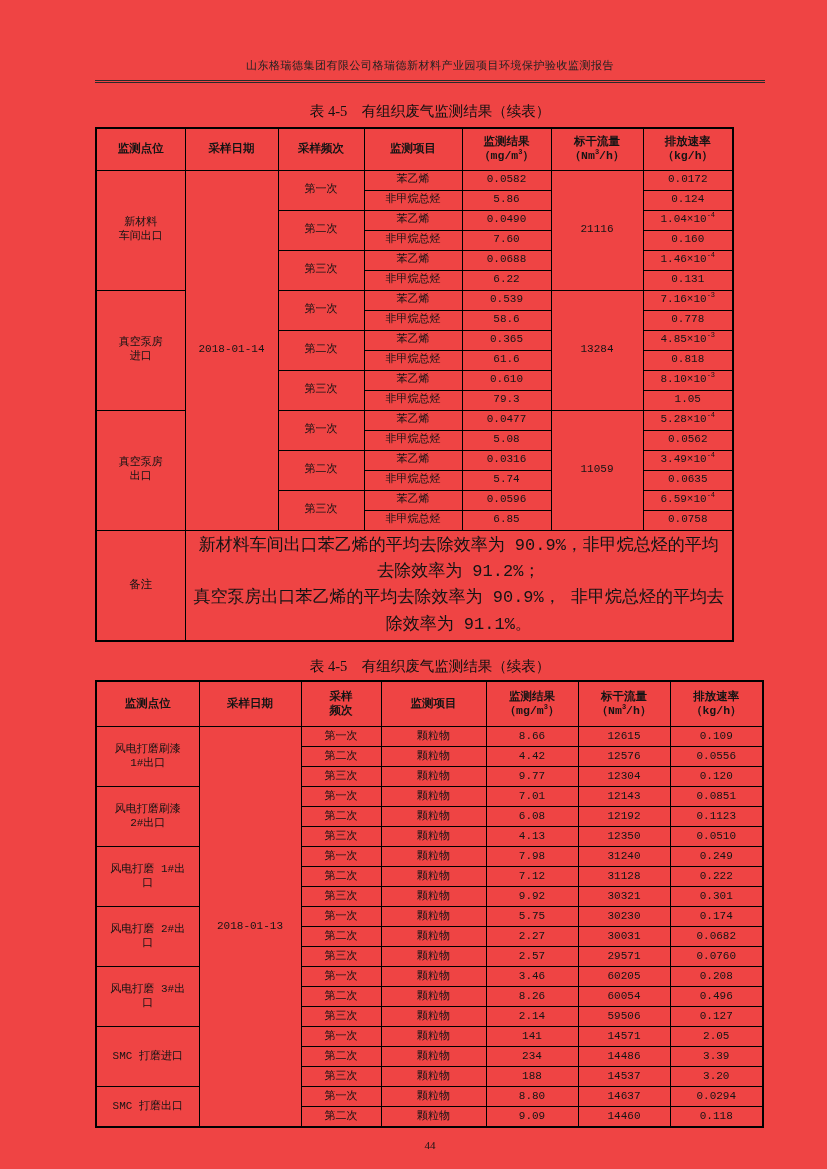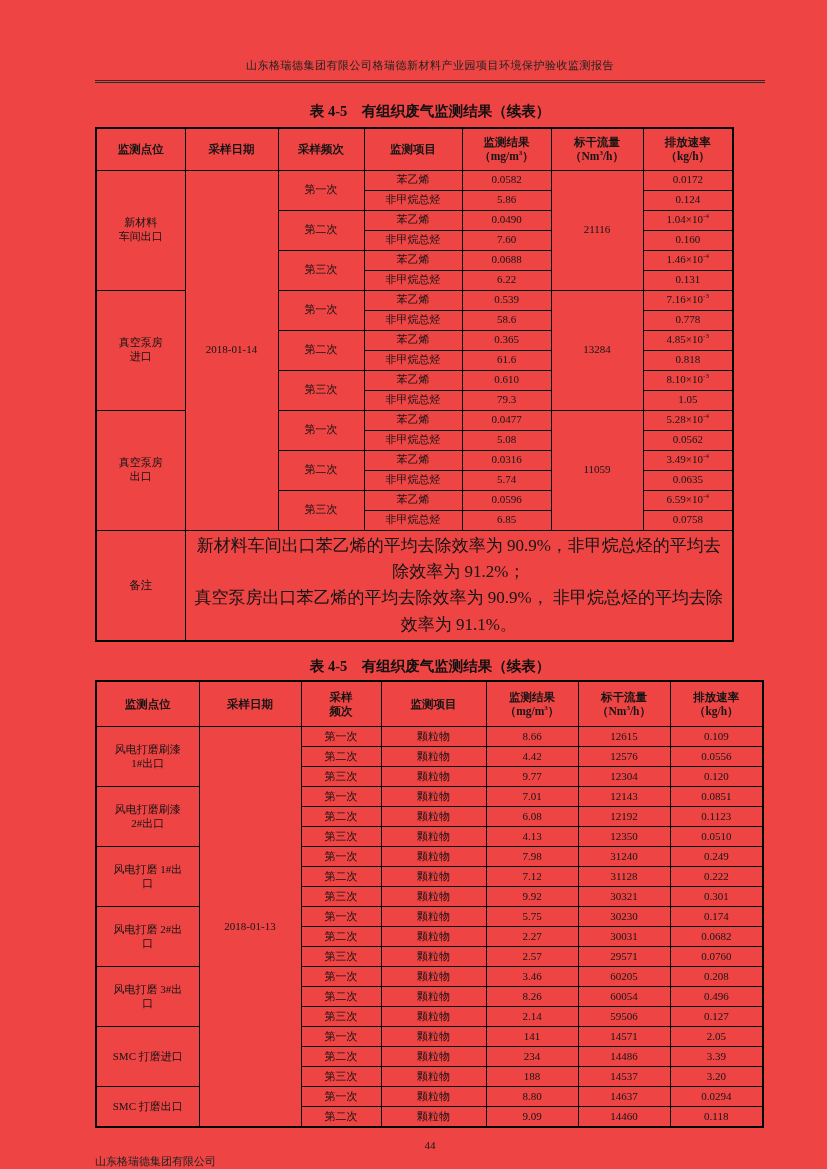--- a/index.html
+++ b/index.html
@@ -7,25 +7,25 @@
     width:827px;height:1169px;background:#ef4444;position:relative;
     font-family:"Liberation Serif","DejaVu Serif",serif;color:#141414;
     margin:0 auto;overflow:hidden;
   }
   .content{padding:58px 62px 0 95px;}
   .doc-header{
     text-align:center;font-size:11px;letter-spacing:.5px;color:#222;
     padding-bottom:7px;border-bottom:3px double #2a2a2a;
   }
   .table-title{
-    text-align:center;font-weight:bold;font-size:14.5px;color:#101010;
+    text-align:center;font-weight:normal;font-size:14.5px;color:#101010;
   }
   .title-1{margin-top:19px;}
   .title-2{margin-top:15px;}
-  table{border-collapse:collapse;table-layout:fixed;margin-top:6px;border:2px solid #000;}
+  table{border-collapse:collapse;table-layout:fixed;margin-top:6px;border:2px solid #000;font-family:Liberation Mono, monospace;}
   #table2{margin-top:4px;}
   th,td{
     border:1px solid #000;text-align:center;vertical-align:middle;
     padding:0 2px;line-height:1.25;overflow:hidden;
   }
   th{font-weight:bold;font-size:11.5px;}
   td{font-size:11px;}
   thead tr{height:42px;}
   #table2 thead tr{height:46px;}
   tbody tr{height:20px;}
@@ -355,15 +355,14 @@
             <td>第二次</td>
             <td>颗粒物</td>
             <td>9.09</td>
             <td>14460</td>
             <td>0.118</td>
           </tr>
         </tbody>
     </table>
 
     <div class="page-number">44</div>
-    <div class="doc-footer">山东格瑞德集团有限公司</div>
   </div>
 </div>
 
 </body></html>

